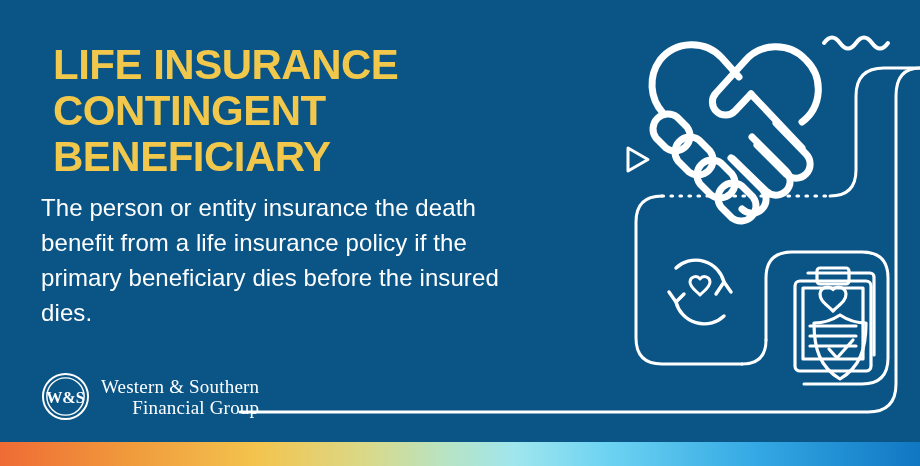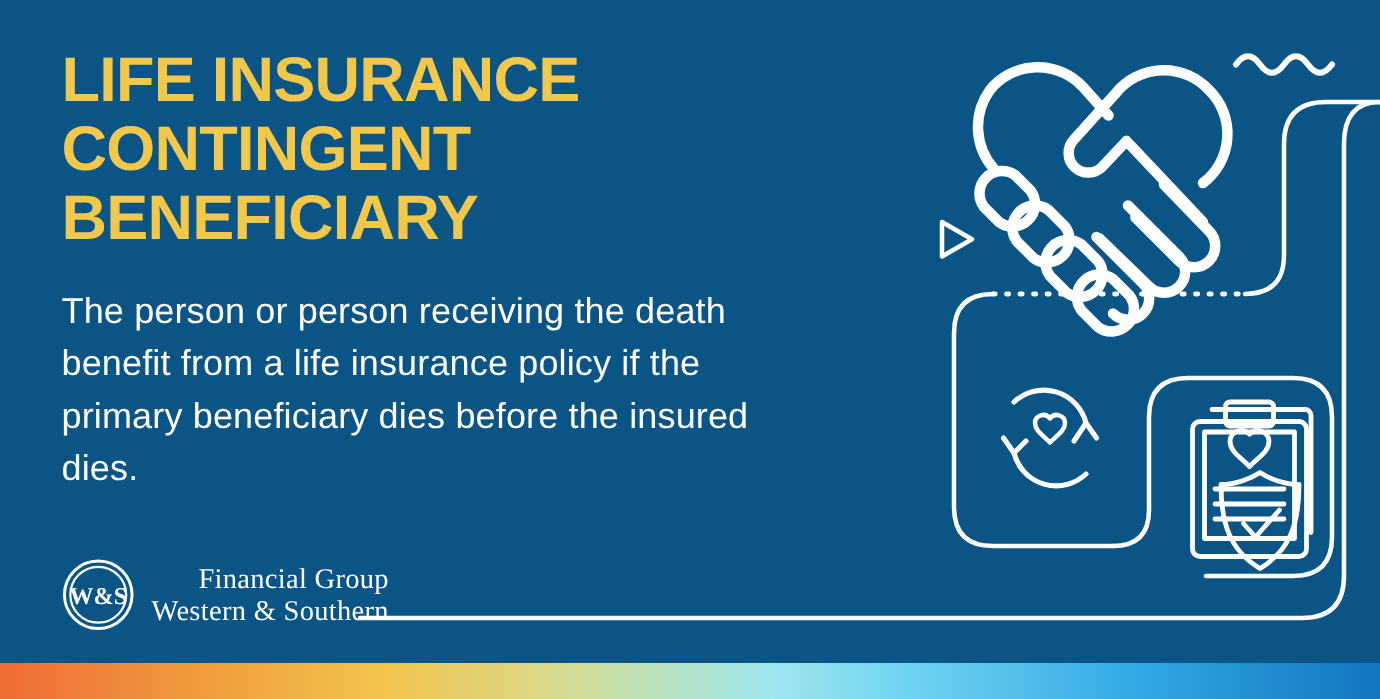--- a/index.html
+++ b/index.html
@@ -18,21 +18,21 @@
   .left-col{
     position:absolute;left:0;top:0;width:600px;height:440px;
   }
   .headline{
     position:absolute;left:41px;top:30px;width:480px;
     color:#f2c84c;
     font-size:42px;line-height:46px;
     font-weight:bold;
     letter-spacing:-0.5px;
     text-transform:uppercase;
-    margin:0;
+    margin:12px;
   }
   .body-copy{
     position:absolute;left:41px;top:190px;width:500px;
     color:#ffffff;
     font-size:24px;line-height:35px;
     font-weight:normal;
     margin:0;
     letter-spacing:0.1px;
   }
 
@@ -164,30 +164,30 @@
                  c-6 4 -16 8 -26 8
                  c0 26 6 44 26 56
                  c20 -12 26 -30 26 -56 z"></path>
         <path d="M829 349 l8 9 l16 -18"></path>
       </g>
     </g>
   </svg>
 
   <div class="left-col">
     <h1 class="headline">LIFE INSURANCE CONTINGENT BENEFICIARY</h1>
-    <p class="body-copy">The person or person receiving the death benefit from a life insurance policy if the primary beneficiary dies before the insured dies.</p>
+    <p class="body-copy">The person or entity insurance the death benefit from a life insurance policy if the primary beneficiary dies before the insured dies.</p>
 
     <div class="logo">
       <svg class="logo-mark" viewBox="0 0 100 100" xmlns="http://www.w3.org/2000/svg">
         <circle cx="50" cy="50" r="46" fill="none" stroke="#ffffff" stroke-width="4"></circle>
         <circle cx="50" cy="50" r="38" fill="none" stroke="#ffffff" stroke-width="3"></circle>
         <text x="50" y="63" text-anchor="middle" font-family="Liberation Serif, serif" font-size="33" font-weight="bold" fill="#ffffff">W&amp;S</text>
       </svg>
       <div class="logo-words">
+        <span>Western &amp; Southern</span>
         <span>Financial Group</span>
-        <span>Western &amp; Southern</span>
       </div>
     </div>
   </div>
 
   <div class="gradient-bar"></div>
 
 </div>
 
 </body></html>

